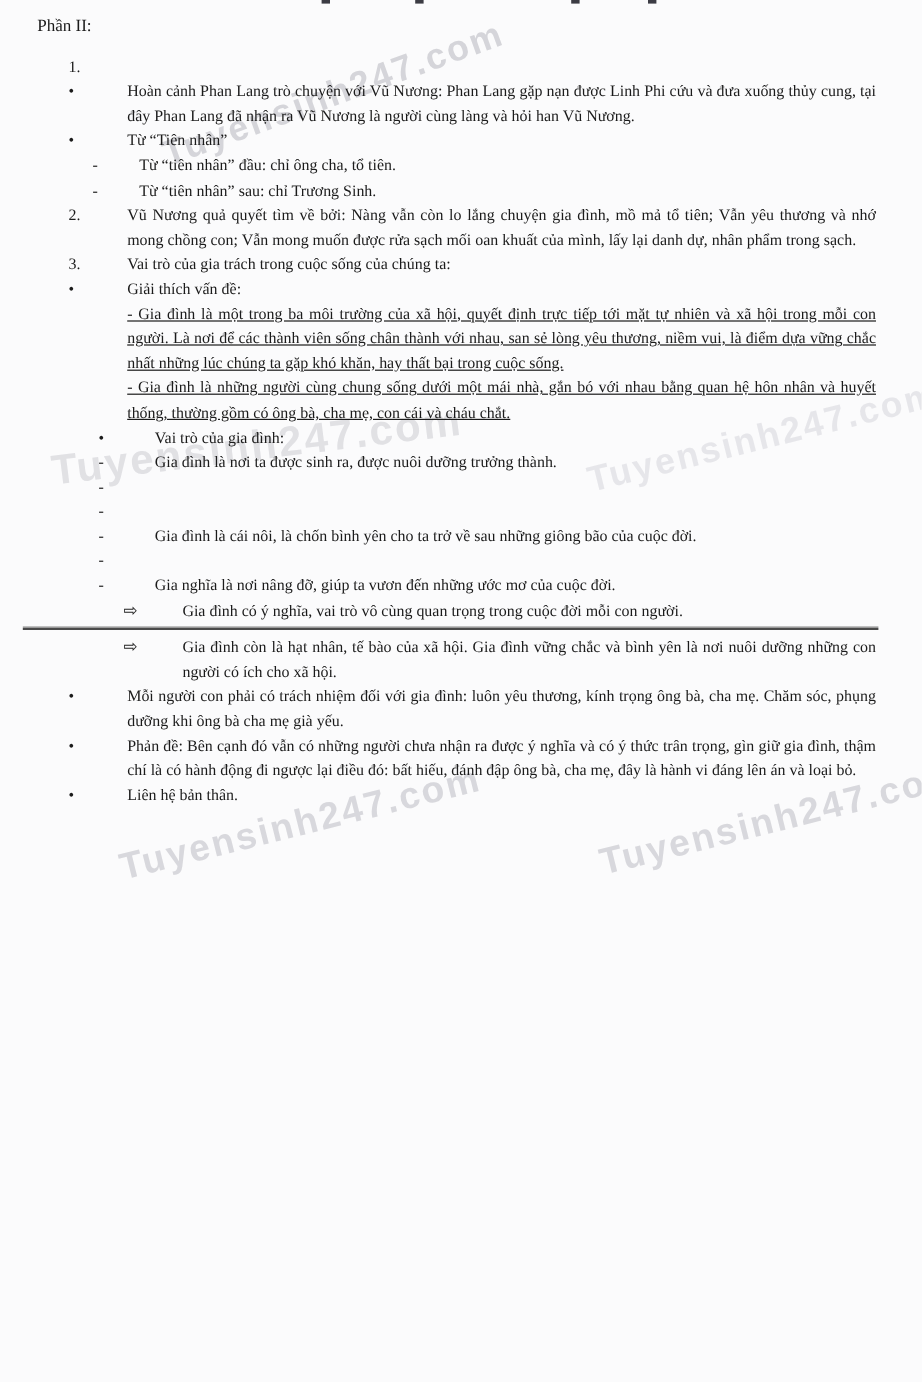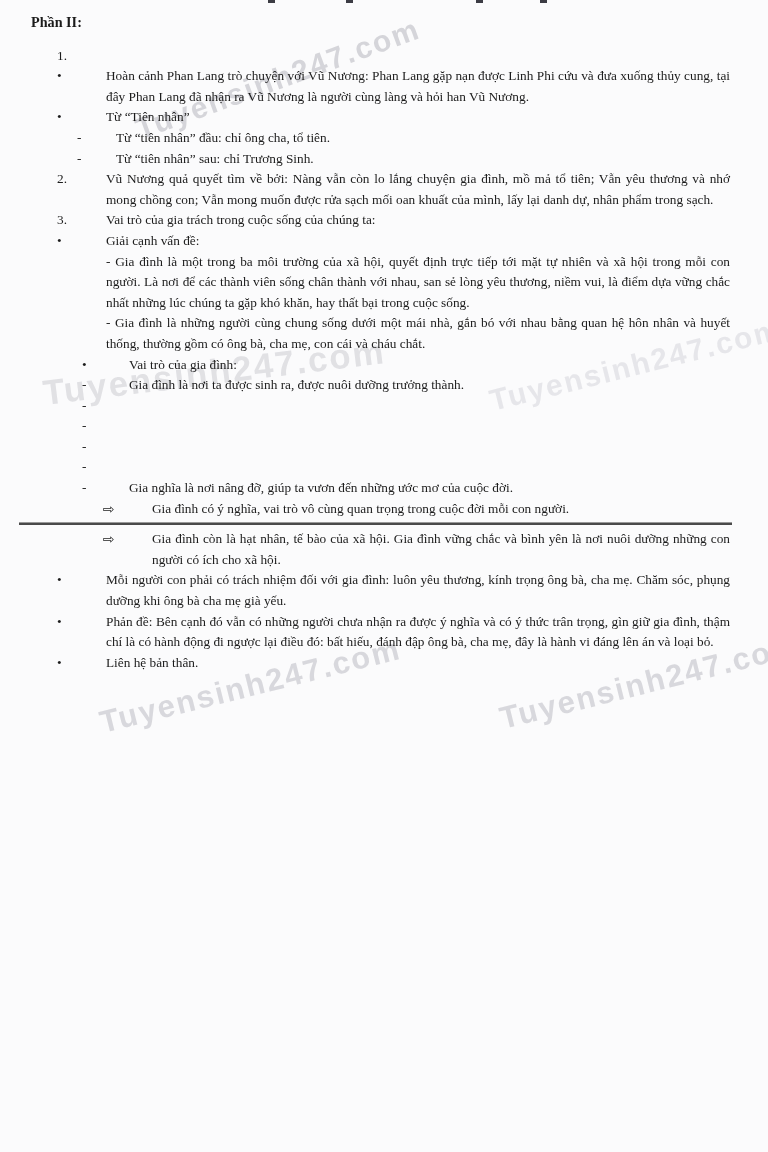--- a/index.html
+++ b/index.html
@@ -10,33 +10,33 @@
   }
   .page{position:absolute;inset:0;}
   
   .frag{position:absolute;top:0;height:3px;width:7px;background:#3c3c44;}
   .frag.f1{left:268px}.frag.f2{left:346px}.frag.f3{left:476px}.frag.f4{left:540px}
 
   .content{
     position:absolute;left:31px;top:12px;width:699px;
     font-size:13.3px;line-height:20.6px;
   }
-  .heading{font-weight:bold;font-size:14.2px;margin:0 0 13px 0;}
+  .heading{font-weight:normal;font-size:14.2px;margin:0 0 13px 0;}
 
   .row{display:flex;align-items:flex-start;}
   .row .marker{flex:0 0 auto;}
   .row .text{flex:1 1 auto;text-align:justify;margin-left:24px;}
 
   .numbered{padding-left:26px}.numbered .marker{width:25px}
   .bullet  {padding-left:26px}.bullet   .marker{width:25px}
   .dash    {padding-left:46px}.dash     .marker{width:15px}
   .bullet2 {padding-left:51px}.bullet2  .marker{width:23px}
   .dash2   {padding-left:51px}.dash2    .marker{width:23px}
   .arrow   {padding-left:72px}.arrow    .marker{width:25px;font-family:"DejaVu Sans",sans-serif;font-size:14px;line-height:20.6px;}
-  .para    {padding-left:51px;text-align:justify;}
+  .para    {padding-left:51px;text-align:justify;text-decoration:underline;}
 
   .divider{
     height:3px;width:713px;margin:3px 0 4px -12px;
     background:linear-gradient(to bottom,#9a9a9a 0,#9a9a9a 1px,#4a4a4a 1px,#4a4a4a 100%);
   }
 
   .wm{
     position:absolute;white-space:nowrap;pointer-events:none;
     font-family:"Liberation Sans","DejaVu Sans",sans-serif;
     letter-spacing:2px;font-weight:bold;
@@ -89,21 +89,21 @@
         <div class="row numbered">
           <span class="marker">2.</span>
           <span class="text">Vũ Nương quả quyết tìm về bởi: Nàng vẫn còn lo lắng chuyện gia đình, mồ mả tổ tiên; Vẫn yêu thương và nhớ mong chồng con; Vẫn mong muốn được rửa sạch mối oan khuất của mình, lấy lại danh dự, nhân phẩm trong sạch.</span>
         </div>
         <div class="row numbered">
           <span class="marker">3.</span>
           <span class="text">Vai trò của gia trách trong cuộc sống của chúng ta:</span>
         </div>
         <div class="row bullet">
           <span class="marker">•</span>
-          <span class="text">Giải cạnh vấn đề:</span>
+          <span class="text">Giải thích vấn đề:</span>
         </div>
         <div class="row para">
           <span class="text">- Gia đình là một trong ba môi trường của xã hội, quyết định trực tiếp tới mặt tự nhiên và xã hội trong mỗi con người. Là nơi để các thành viên sống chân thành với nhau, san sẻ lòng yêu thương, niềm vui, là điểm dựa vững chắc nhất những lúc chúng ta gặp khó khăn, hay thất bại trong cuộc sống.</span>
         </div>
         <div class="row para">
           <span class="text">- Gia đình là những người cùng chung sống dưới một mái nhà, gắn bó với nhau bằng quan hệ hôn nhân và huyết thống, thường gồm có ông bà, cha mẹ, con cái và cháu chắt.</span>
         </div>
         <div class="row bullet2">
           <span class="marker">•</span>
           <span class="text">Vai trò của gia đình:</span>
@@ -113,20 +113,21 @@
           <span class="text">Gia đình là nơi ta được sinh ra, được nuôi dưỡng trưởng thành.</span>
         </div>
         <div class="row dash2">
           <span class="marker">-</span>
         </div>
         <div class="row dash2">
           <span class="marker">-</span>
         </div>
         <div class="row dash2">
           <span class="marker">-</span>
+          <span class="text">Gia đình là cái nôi, là chốn bình yên cho ta trở về sau những giông bão của cuộc đời.</span>
         </div>
         <div class="row dash2">
           <span class="marker">-</span>
         </div>
         <div class="row dash2">
           <span class="marker">-</span>
           <span class="text">Gia nghĩa là nơi nâng đỡ, giúp ta vươn đến những ước mơ của cuộc đời.</span>
         </div>
         <div class="row arrow">
           <span class="marker">⇨</span>

